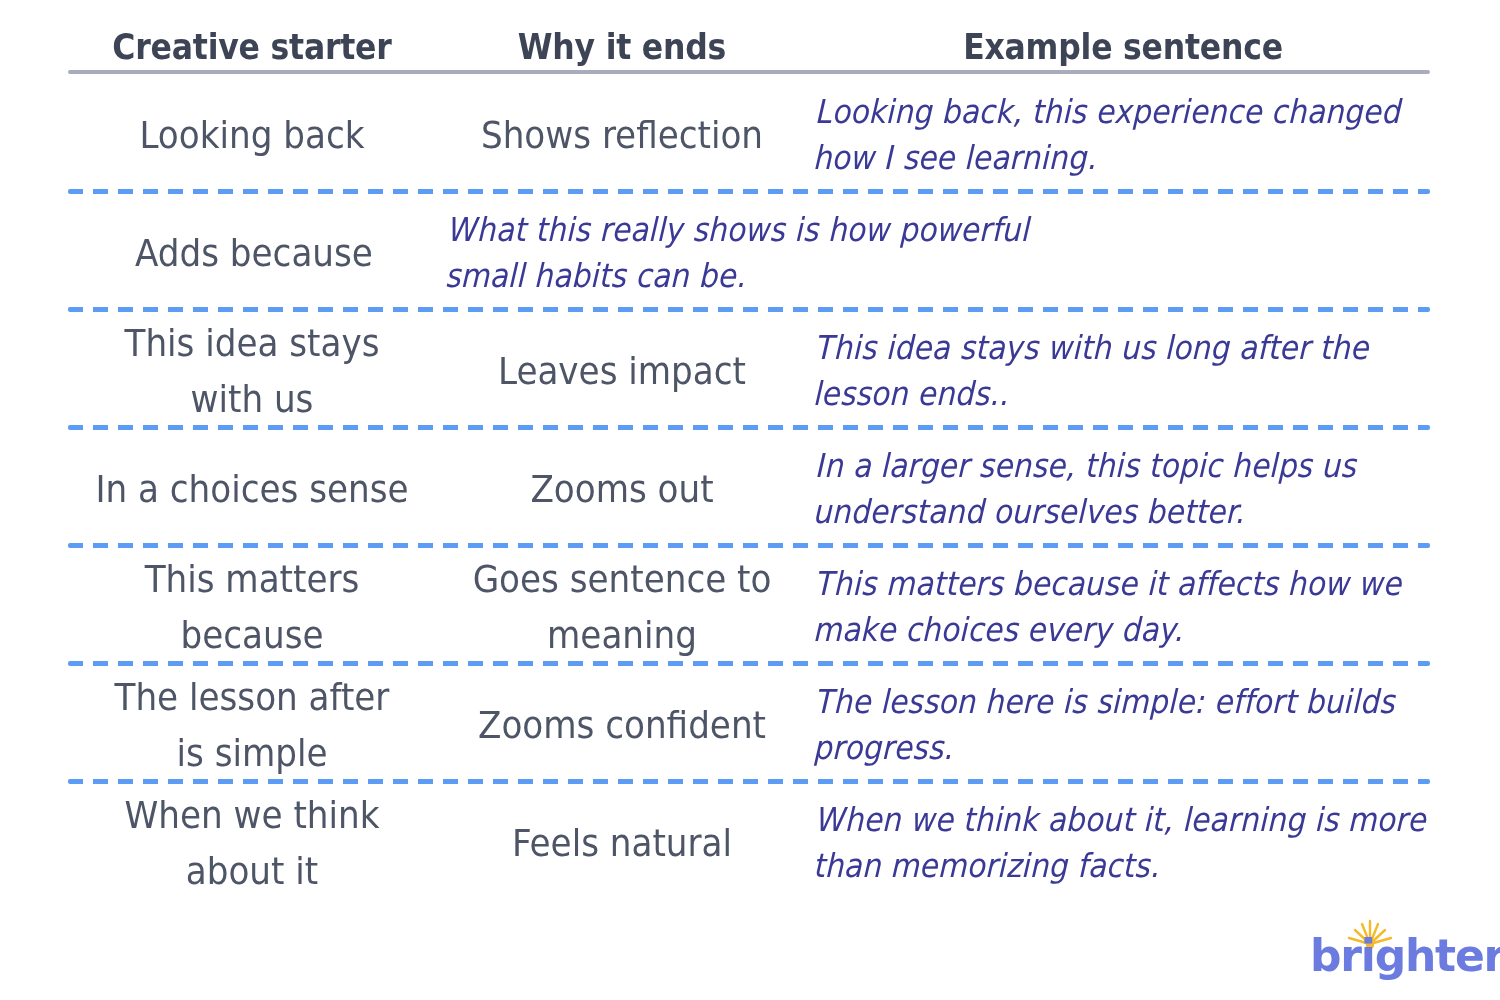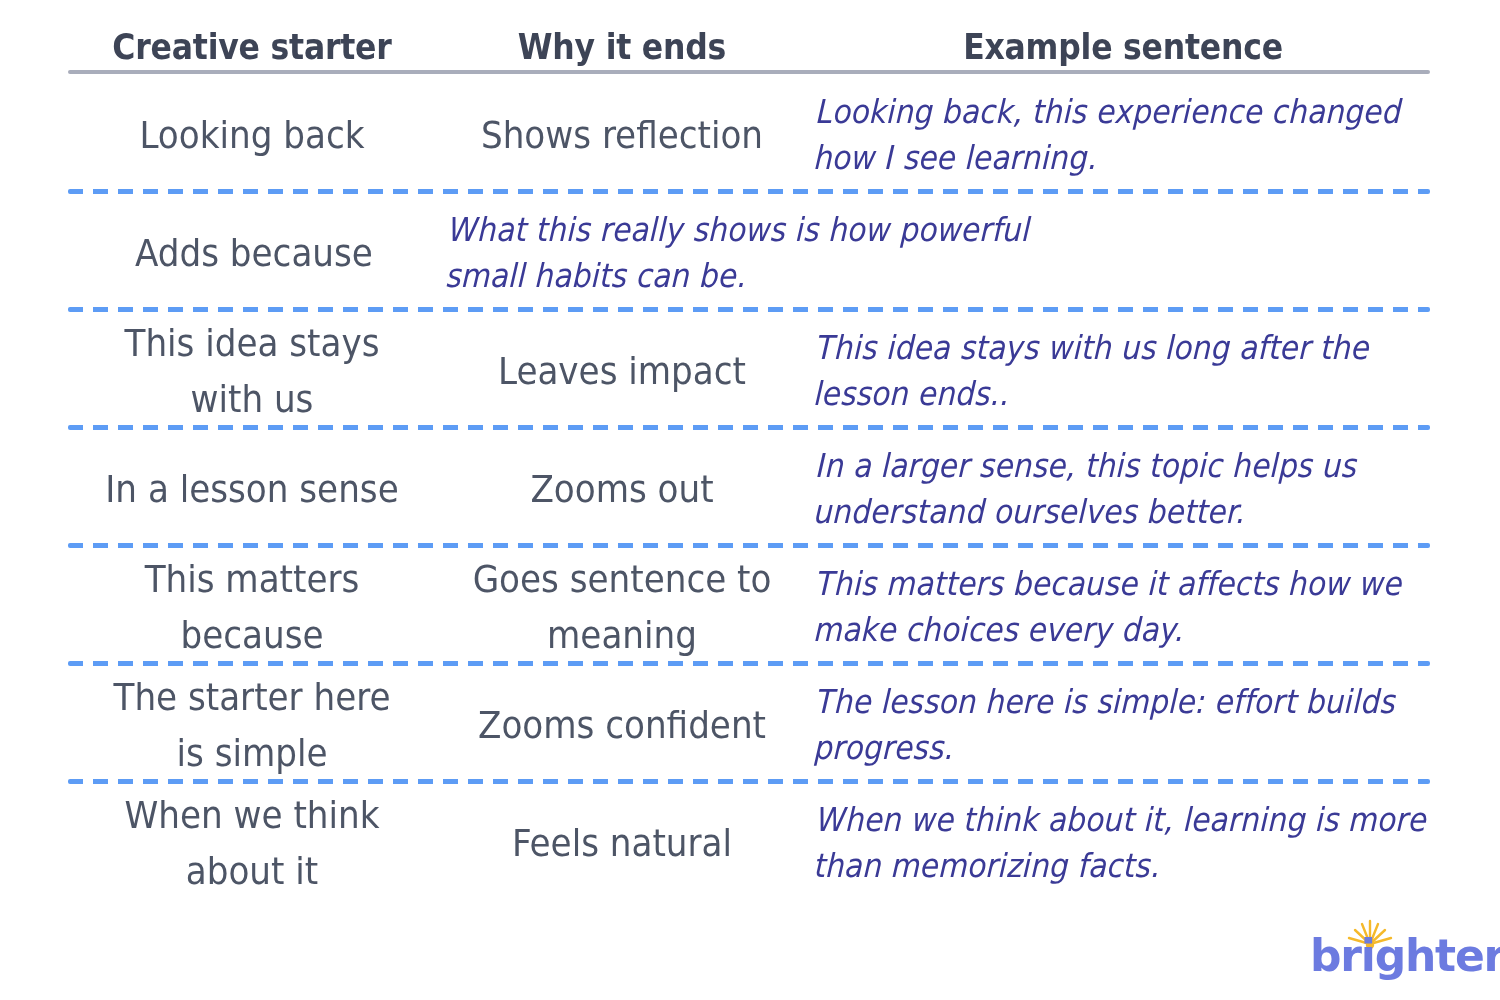--- a/index.html
+++ b/index.html
@@ -186,37 +186,37 @@
 
     <div class="data-row">
       <div class="cell-text col-starter">This idea stays
 with us</div>
       <div class="cell-text col-why">Leaves impact</div>
       <div class="cell-script col-example">This idea stays with us long after the lesson ends..</div>
       <div class="divider"></div>
     </div>
 
     <div class="data-row">
-      <div class="cell-text col-starter">In a lesson sense</div>
+      <div class="cell-text col-starter">In a choices sense</div>
       <div class="cell-text col-why">Zooms out</div>
       <div class="cell-script col-example">In a larger sense, this topic helps us understand ourselves better.</div>
       <div class="divider"></div>
     </div>
 
     <div class="data-row">
       <div class="cell-text col-starter">This matters
 because</div>
       <div class="cell-text col-why">Goes sentence to
 meaning</div>
       <div class="cell-script col-example">This matters because it affects how we make choices every day.</div>
       <div class="divider"></div>
     </div>
 
     <div class="data-row">
-      <div class="cell-text col-starter">The starter here
+      <div class="cell-text col-starter">The lesson after
 is simple</div>
       <div class="cell-text col-why">Zooms confident</div>
       <div class="cell-script col-example">The lesson here is simple: effort builds progress.</div>
       <div class="divider"></div>
     </div>
 
     <div class="data-row">
       <div class="cell-text col-starter">When we think
 about it</div>
       <div class="cell-text col-why">Feels natural</div>

